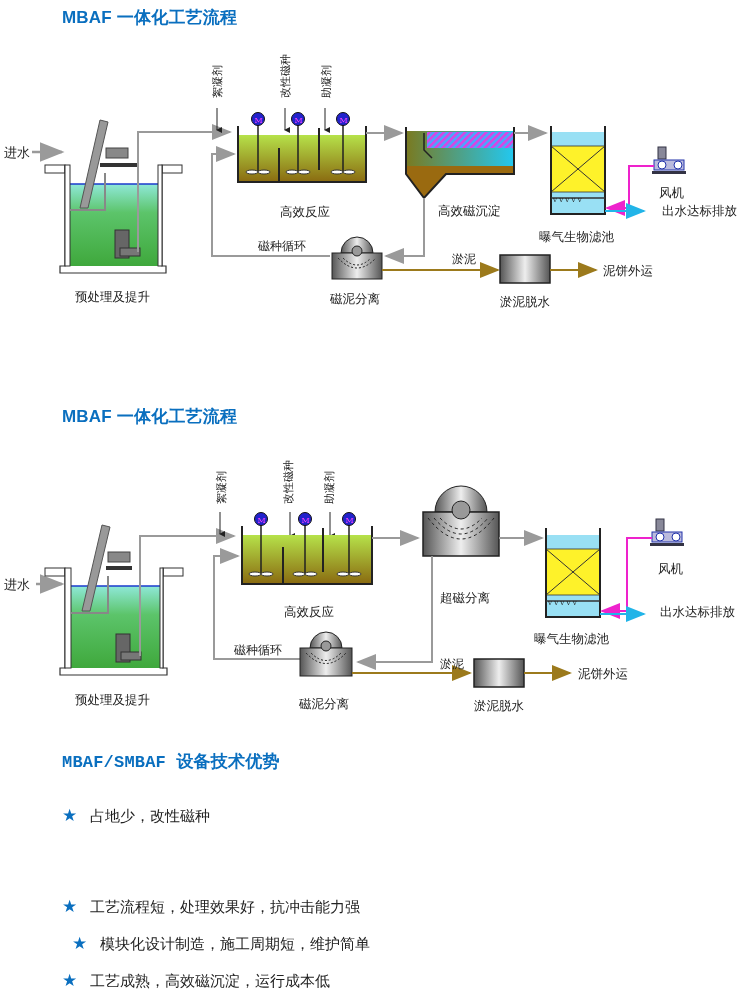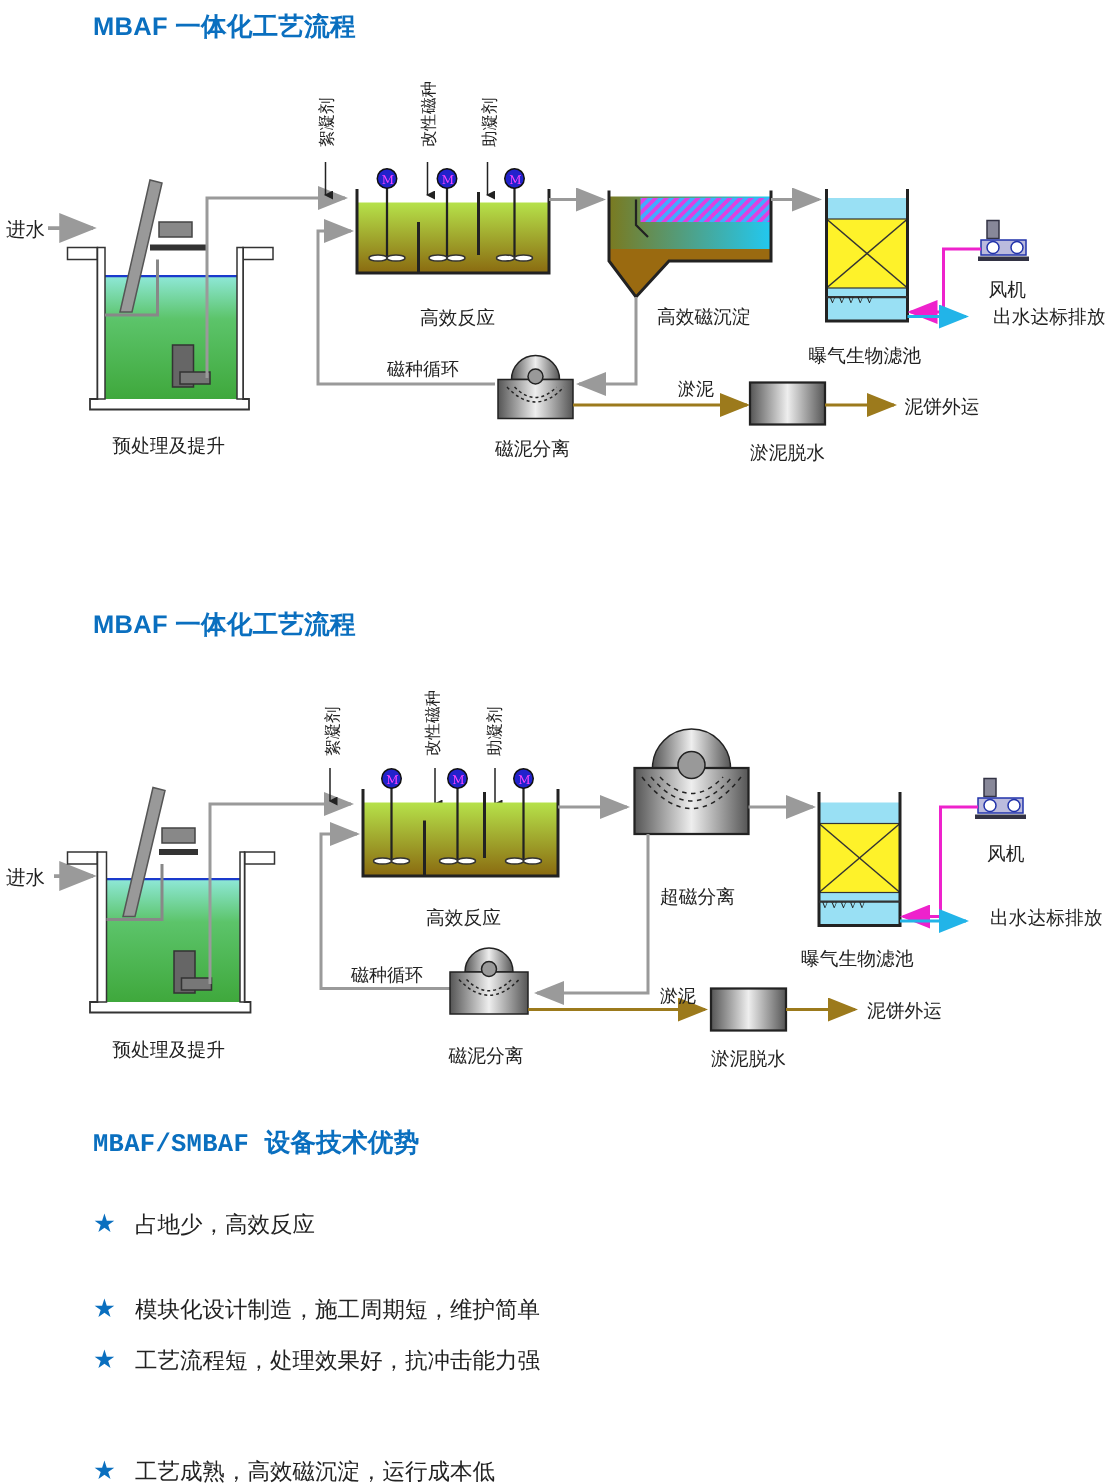--- a/index.html
+++ b/index.html
@@ -323,16 +323,16 @@
     <rect x="650" y="113" width="34" height="3" fill="#334"></rect>
   </g>
   <text x="658" y="143" font-size="12.5">风机</text>
   <polyline points="652,108 627,108 627,181 602,181" fill="none" stroke="#ee22cc" stroke-width="2" marker-end="url(#bp)"></polyline>
   <line x1="600" y1="182" x2="644" y2="182" stroke="#22b4e8" stroke-width="2" marker-end="url(#bc)" transform="translate(0,2)"></line>
   <text x="660" y="186" font-size="12.5">出水达标排放</text>
 </svg>
 
 <div class="h" style="top:750px;font-family:Liberation Mono, monospace;">MBAF/SMBAF 设备技术优势</div>
 
-<div class="adv" style="top:805px;"><span class="star">★</span><span>占地少，高效反应</span></div>
+<div class="adv" style="top:805px;"><span class="star">★</span><span>占地少，改性磁种</span></div>
 <div class="adv" style="top:896px;"><span class="star">★</span><span>工艺流程短，处理效果好，抗冲击能力强</span></div>
-<div class="adv" style="top:862px;"><span class="star">★</span><span>模块化设计制造，施工周期短，维护简单</span></div>
+<div class="adv" style="top:933px;margin-left:10px;"><span class="star">★</span><span>模块化设计制造，施工周期短，维护简单</span></div>
 <div class="adv" style="top:970px;"><span class="star">★</span><span>工艺成熟，高效磁沉淀，运行成本低</span></div>
 
 </body></html>

